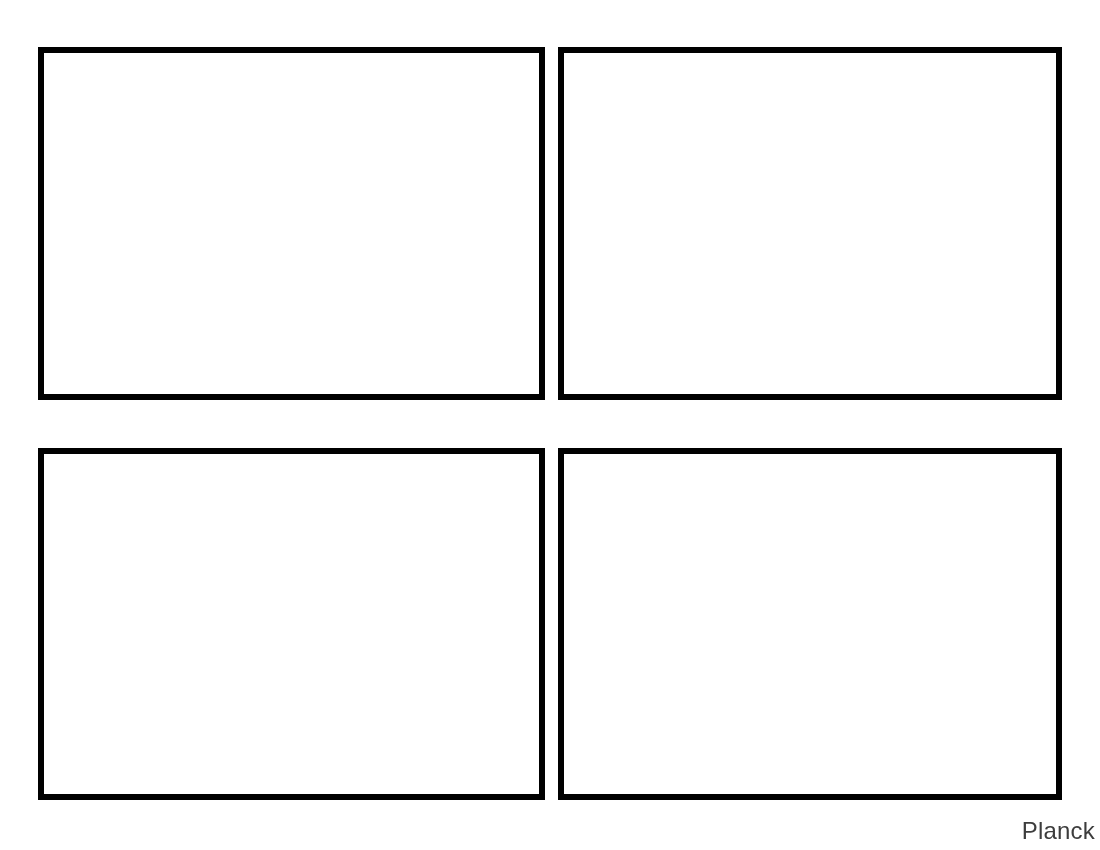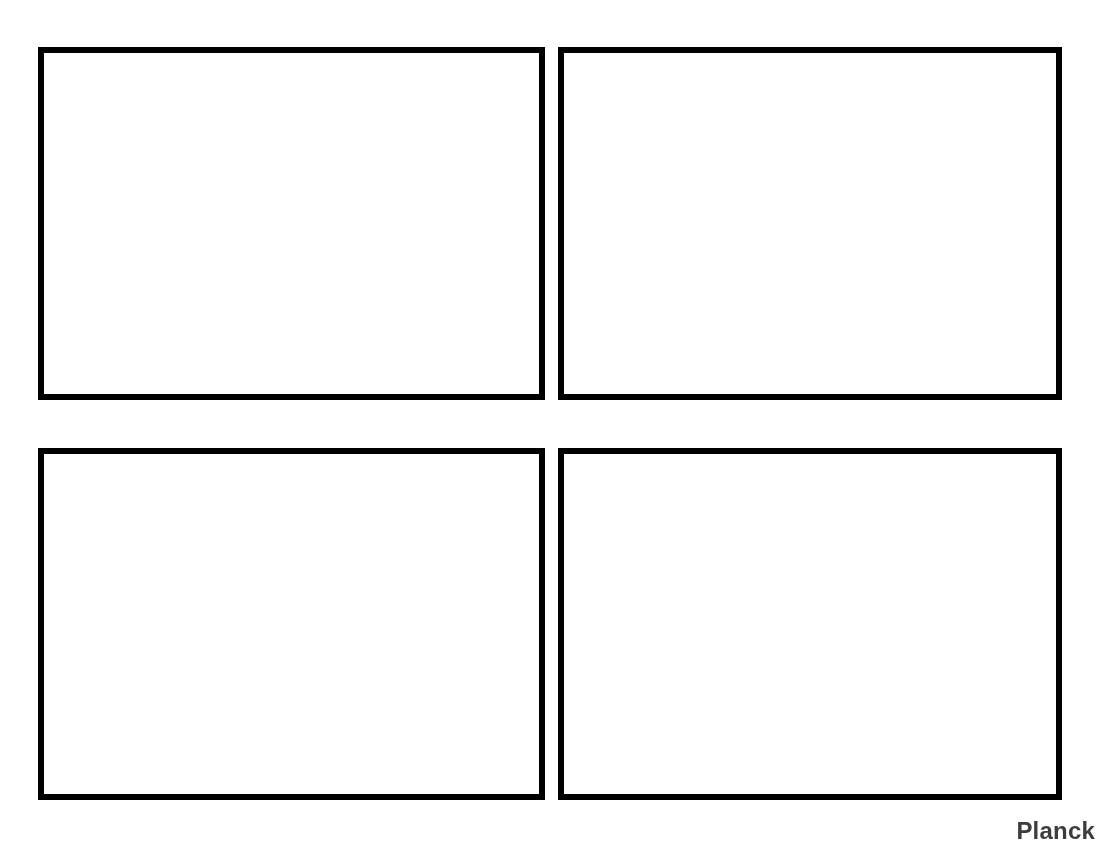--- a/index.html
+++ b/index.html
@@ -6,21 +6,20 @@
   .stage{
     position:relative;width:1100px;height:850px;background:#ffffff;overflow:hidden;
     font-family:"Liberation Sans", sans-serif;
   }
   .panel{
     position:absolute;box-sizing:border-box;border:6px solid #000;background:#fff;
   }
   .credit{
     position:absolute;font-size:24px;color:#3d3d3d;letter-spacing:0.2px;
     font-family:"Liberation Sans", sans-serif;
-    font-weight:bold;
   }
 </style>
 </head>
 <body>
 
 <div class="stage">
   <div class="panel" style="left: 38px; top: 47px; width: 507px; height: 353px; border-width: 6px;"></div>
   <div class="panel" style="left: 558px; top: 47px; width: 504px; height: 353px; border-width: 6px;"></div>
   <div class="panel" style="left: 38px; top: 448px; width: 507px; height: 352px; border-width: 6px;"></div>
   <div class="panel" style="left: 558px; top: 448px; width: 504px; height: 352px; border-width: 6px;"></div>

